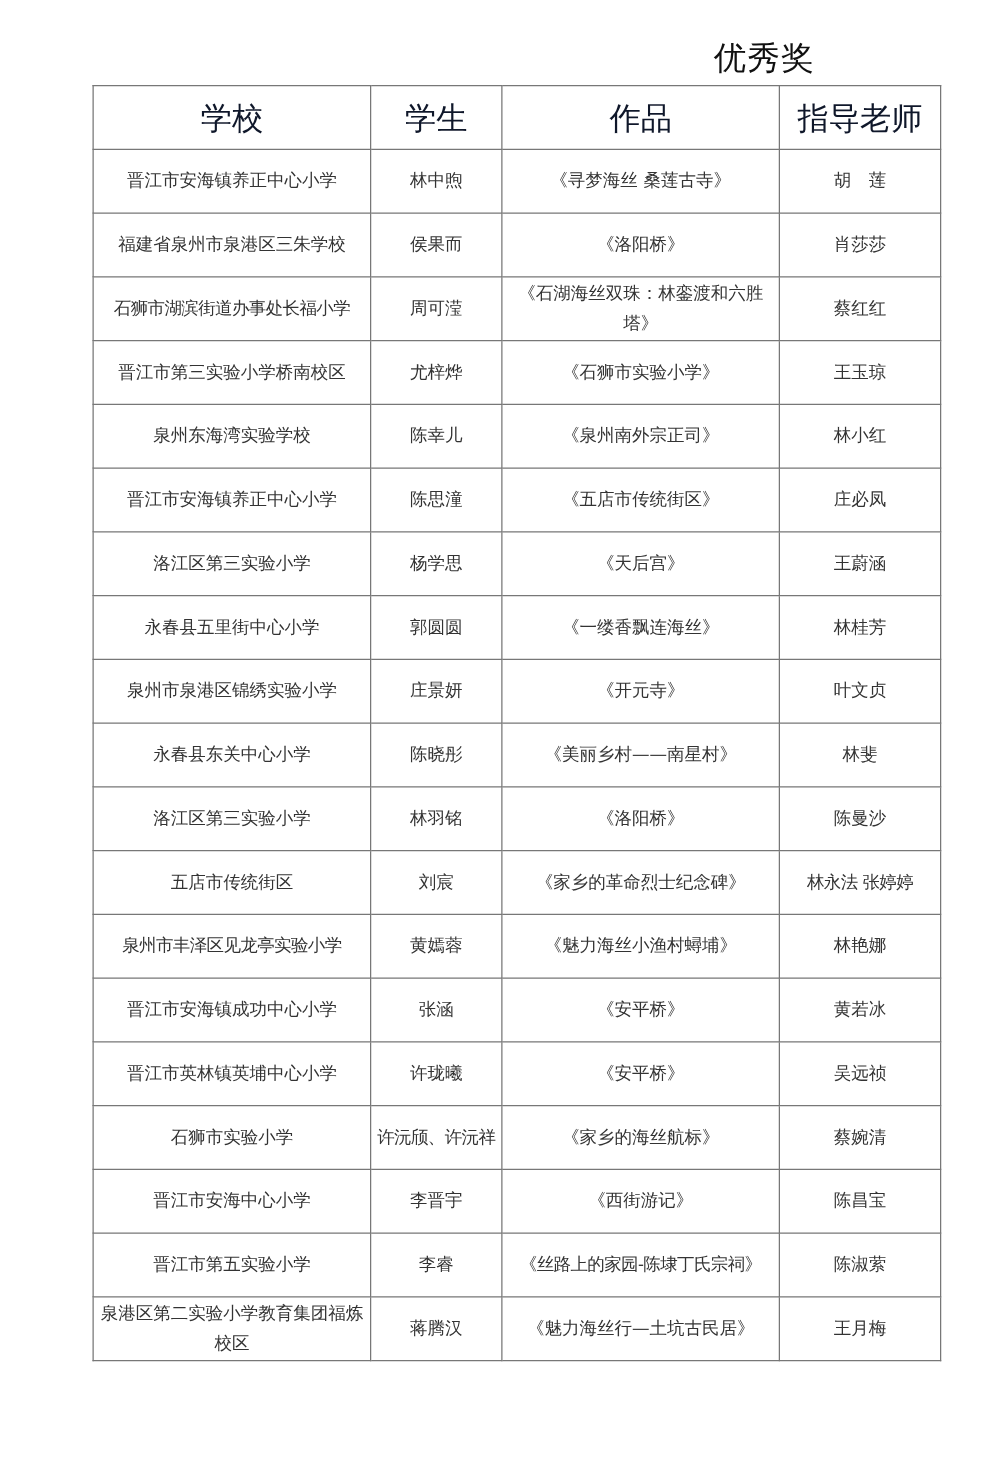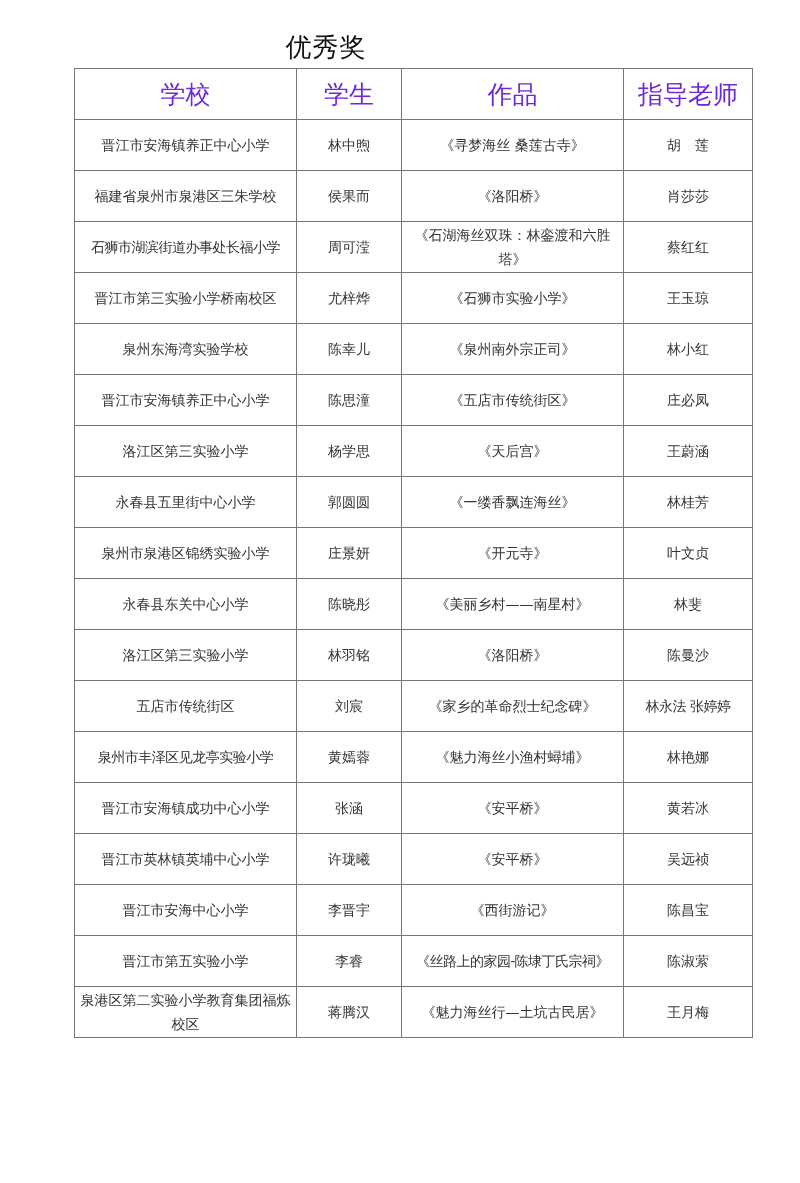--- a/index.html
+++ b/index.html
@@ -1,24 +1,24 @@
 <!DOCTYPE html>
 <html><head>
   <meta charset="utf-8">
   <style>
     html, body { margin: 0; padding: 0; background: #ffffff; }
     body { width: 800px; height: 1183px; position: relative; overflow: hidden;
            font-family: "DejaVu Serif", "Liberation Serif", serif; color: #222; }
-    .title { position: absolute; left: 0; top: 30px; width: 652px; text-align: center;
+    .title { position: absolute; left: 0; top: 30px; width: 652px; text-align: right;
              font-size: 26px; line-height: 34px; color: #111; letter-spacing: 1px; }
     table.award { position: absolute; left: 74px; top: 68px; width: 678px;
                   border-collapse: collapse; table-layout: fixed; }
     table.award th, table.award td { border: 1.5px solid #777; text-align: center;
                   vertical-align: middle; padding: 0 4px; overflow: hidden; }
-    table.award th { height: 50px; font-size: 25px; font-weight: normal; color: #6d28d9; margin-top: 24px; }
+    table.award th { height: 50px; font-size: 25px; font-weight: normal; color: #0f172a; margin-top: 24px; }
     table.award td { height: 50px; font-size: 14px; line-height: 24px; color: #333; }
     col.c-school { width: 222px; }
     col.c-student { width: 105px; }
     col.c-work { width: 222px; }
     col.c-teacher { width: 129px; }
     td.narrow { padding: 0 1px; letter-spacing: -0.5px; margin-left: 43px; }
   </style>
 </head>
 <body>
 
@@ -124,20 +124,26 @@
       <td>《安平桥》</td>
       <td>黄若冰</td>
     </tr>
     <tr>
       <td>晋江市英林镇英埔中心小学</td>
       <td>许珑曦</td>
       <td>《安平桥》</td>
       <td>吴远祯</td>
     </tr>
     <tr>
+      <td>石狮市实验小学</td>
+      <td class="narrow">许沅颀、许沅祥</td>
+      <td>《家乡的海丝航标》</td>
+      <td>蔡婉清</td>
+    </tr>
+    <tr>
       <td>晋江市安海中心小学</td>
       <td>李晋宇</td>
       <td>《西街游记》</td>
       <td>陈昌宝</td>
     </tr>
     <tr>
       <td>晋江市第五实验小学</td>
       <td>李睿</td>
       <td class="narrow">《丝路上的家园-陈埭丁氏宗祠》</td>
       <td>陈淑萦</td>

